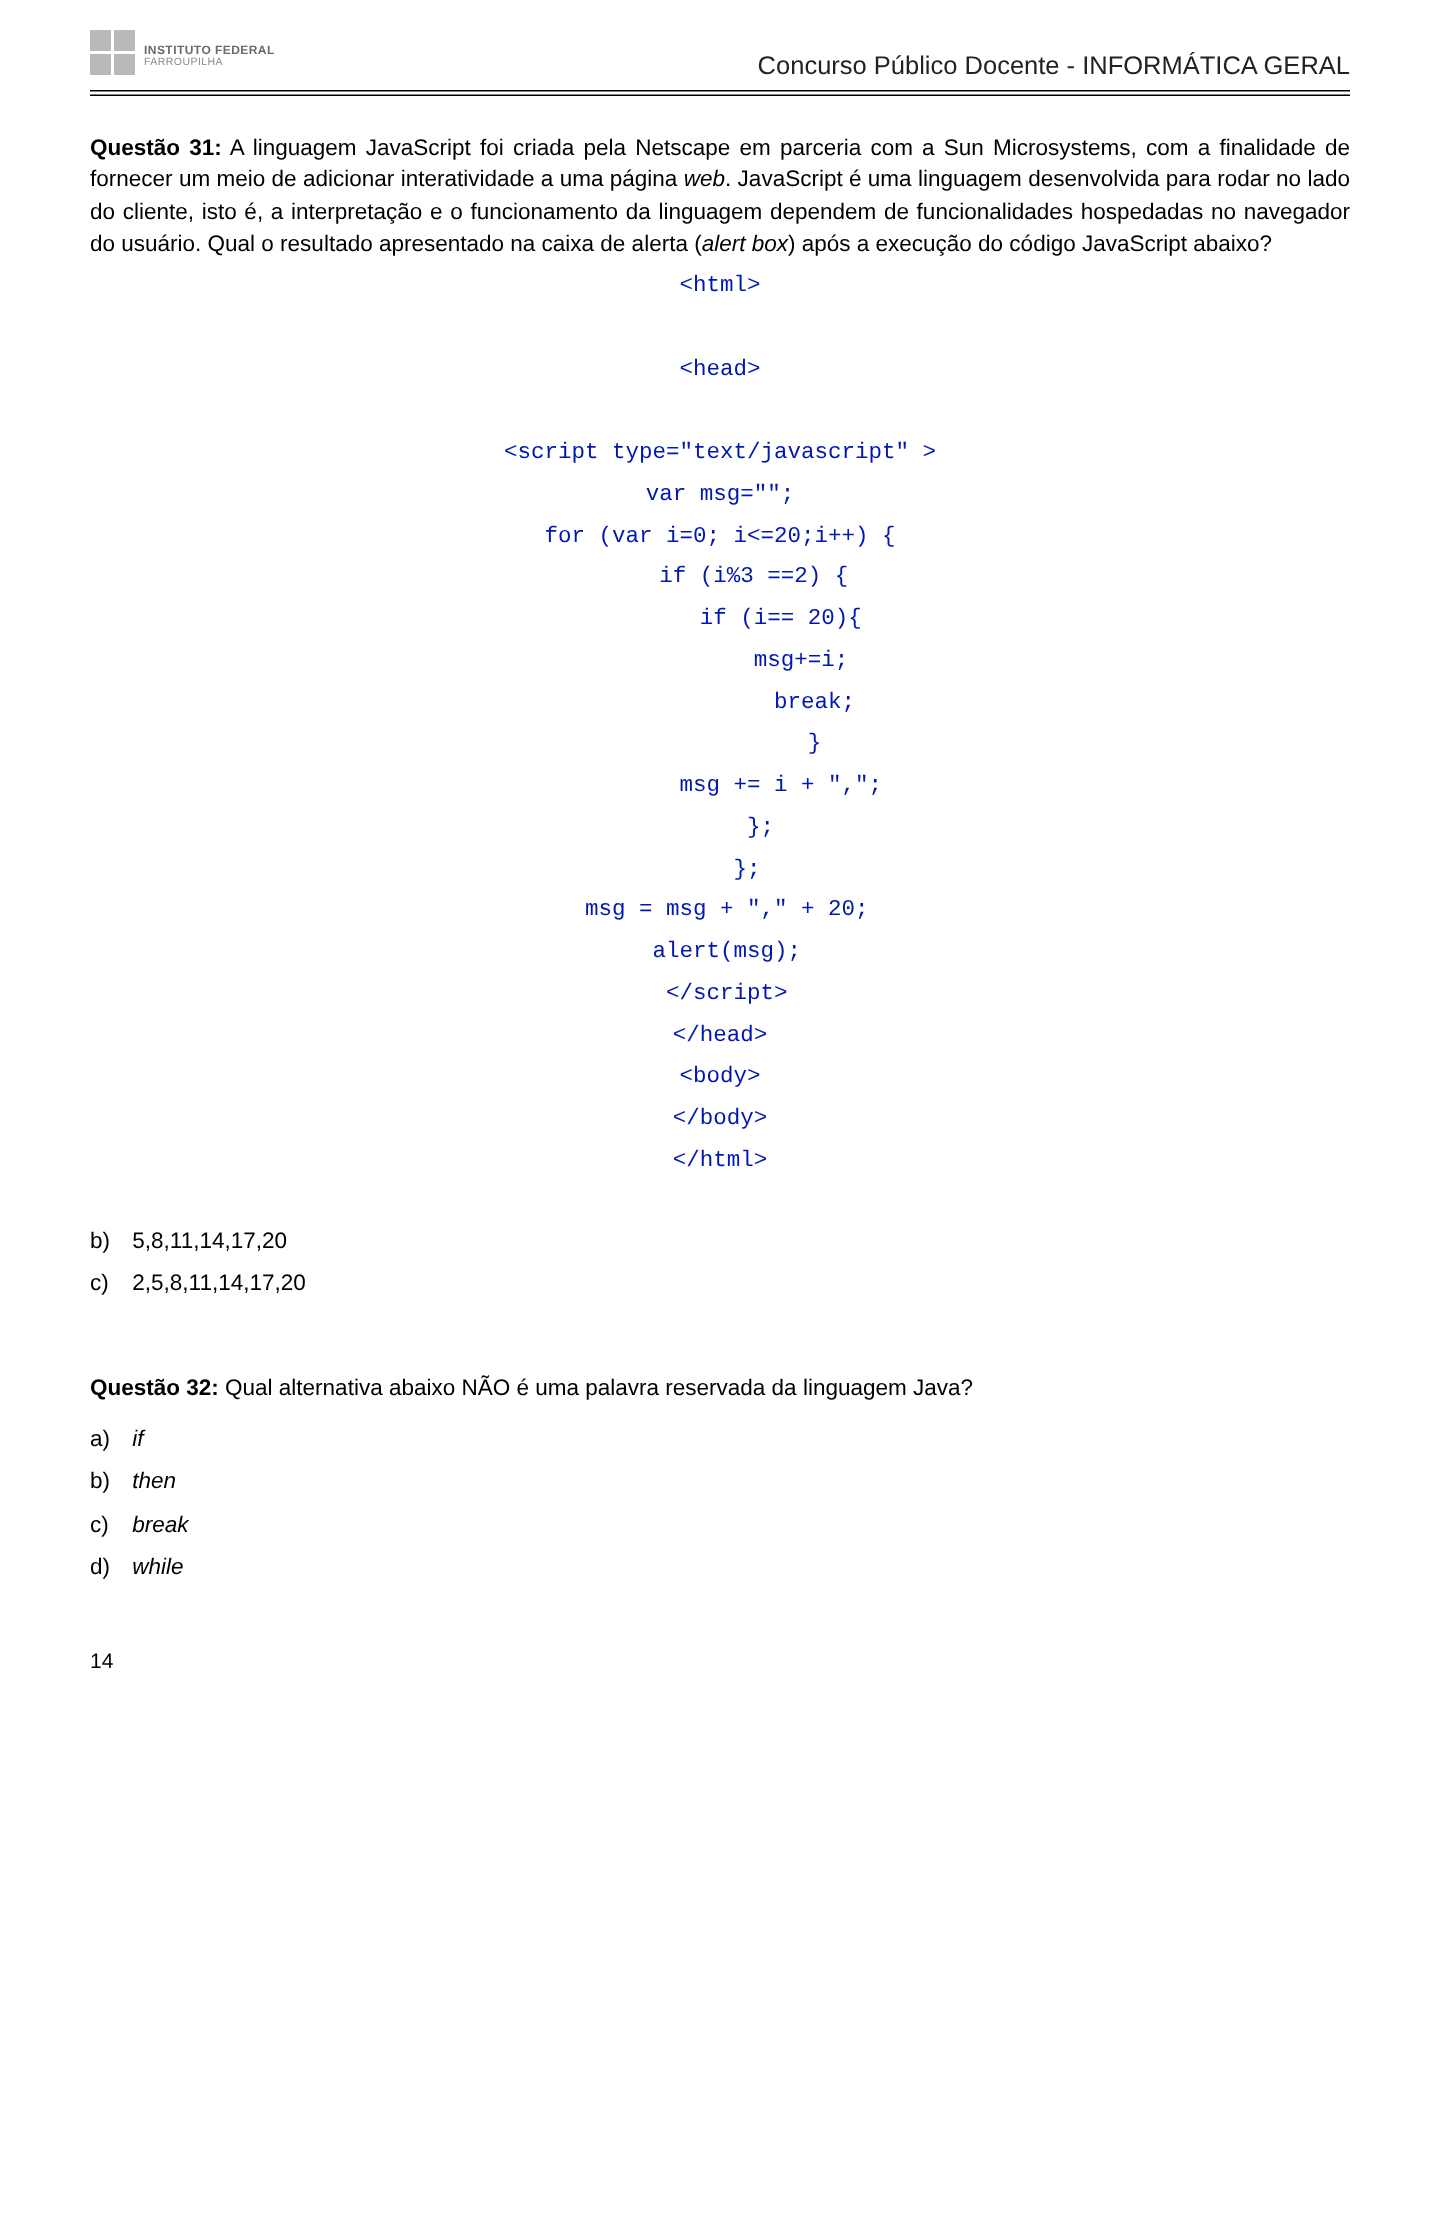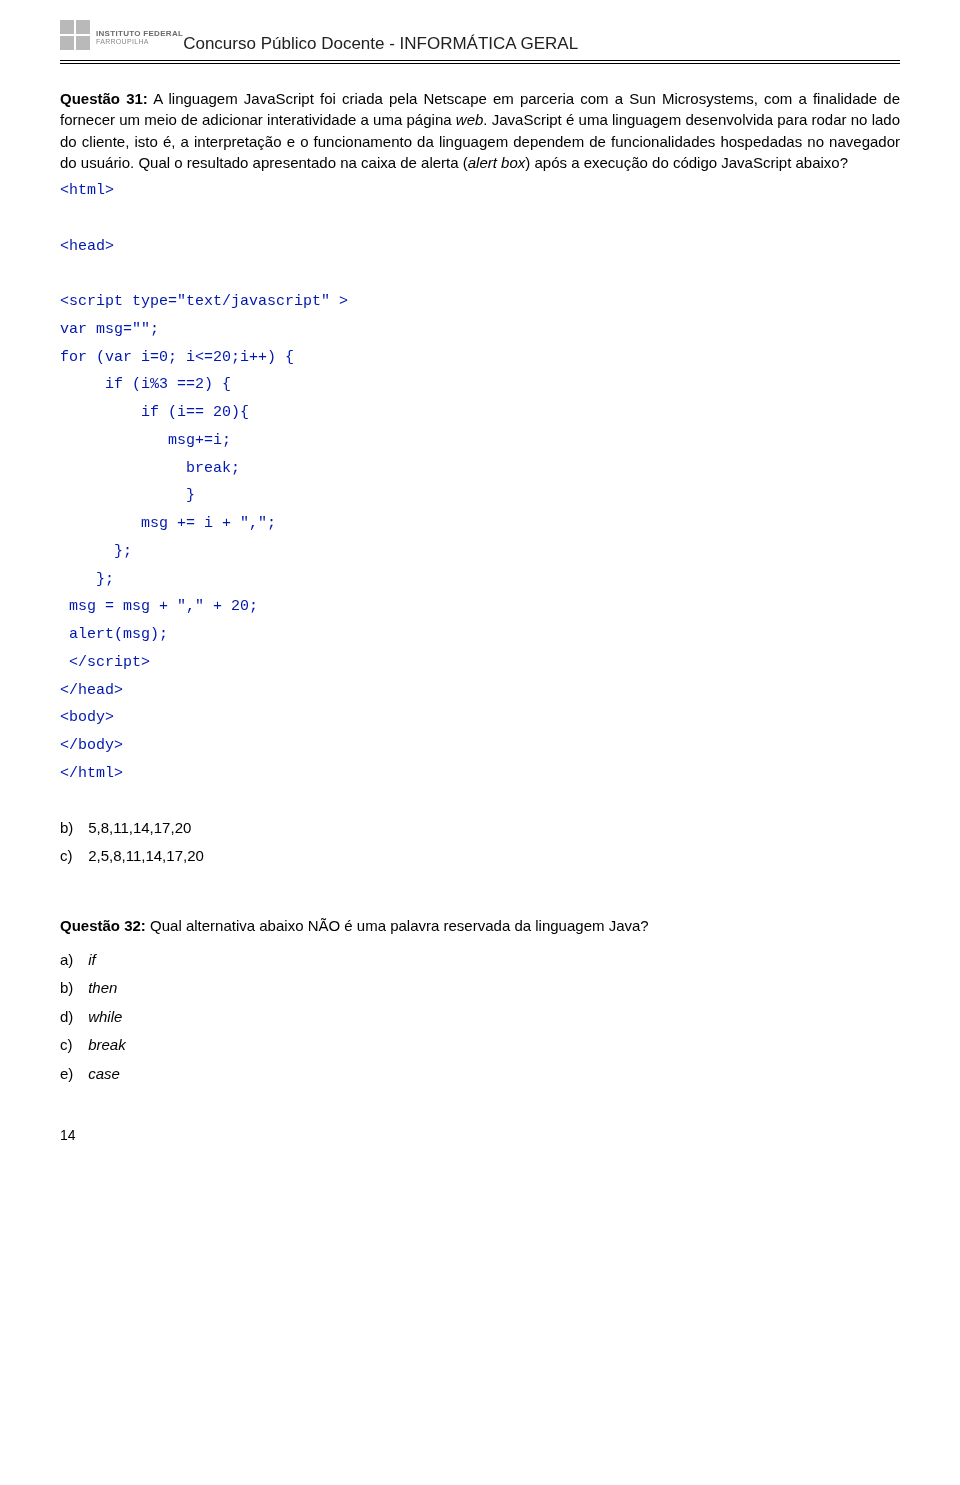--- a/index.html
+++ b/index.html
@@ -10,21 +10,21 @@
     margin: 0 auto;
     padding: 0;
     color: #000;
   }
   .page {
     padding: 20px 60px 20px 60px;
     position: relative;
   }
   .header {
     display: flex;
-    justify-content: flex-start;
+    justify-content: space-between;
     align-items: flex-end;
     margin-bottom: 6px;
   }
   .logo-block {
     display: flex;
     flex-direction: column;
     align-items: flex-start;
   }
   .logo-squares {
     display: grid;
@@ -65,20 +65,21 @@
   .q-text { text-align: justify; margin-bottom: 4px; }
   .q-label { font-weight: bold; }
   .italic { font-style: italic; }
   .code-block {
     font-family: "Courier New", Courier, monospace;
     font-size: 15px;
     color: #0018b0;
     line-height: 1.85;
     margin-bottom: 26px;
     white-space: pre;
+    text-align: center;
   }
   .options { margin-bottom: 44px; }
   .opt { font-size: 15px; line-height: 1.9; }
   .opt-label { display: inline-block; width: 24px; }
   .q32 { margin-bottom: 10px; }
   .q32-text { margin-bottom: 10px; }
   .opt-ital { font-style: italic; }
   .page-num {
     text-align: left;
     font-size: 14px;
@@ -143,22 +144,21 @@
       <div class="opt"><span class="opt-label">b)</span>  <span>5,8,11,14,17,20</span></div>
       <div class="opt"><span class="opt-label">c)</span>  <span>2,5,8,11,14,17,20</span></div>
     </div>
 
     <div class="q32">
       <p class="q-text q32-text">
         <span class="q-label">Questão 32:</span><span> Qual alternativa abaixo NÃO é uma palavra reservada da linguagem Java?</span>
       </p>
       <div class="opt"><span class="opt-label">a)</span>  <span class="opt-ital">if</span></div>
       <div class="opt"><span class="opt-label">b)</span>  <span class="opt-ital">then</span></div>
+      <div class="opt"><span class="opt-label">c)</span>  <span class="opt-ital">break</span></div>
       <div class="opt"><span class="opt-label">d)</span>  <span class="opt-ital">while</span></div>
-      <div class="opt"><span class="opt-label">c)</span>  <span class="opt-ital">break</span></div>
-      <div class="opt"><span class="opt-label">e)</span>  <span class="opt-ital">case</span></div>
     </div>
 
     <div class="page-num">14</div>
 
   </div>
 
 </div>
 
 </body></html>

